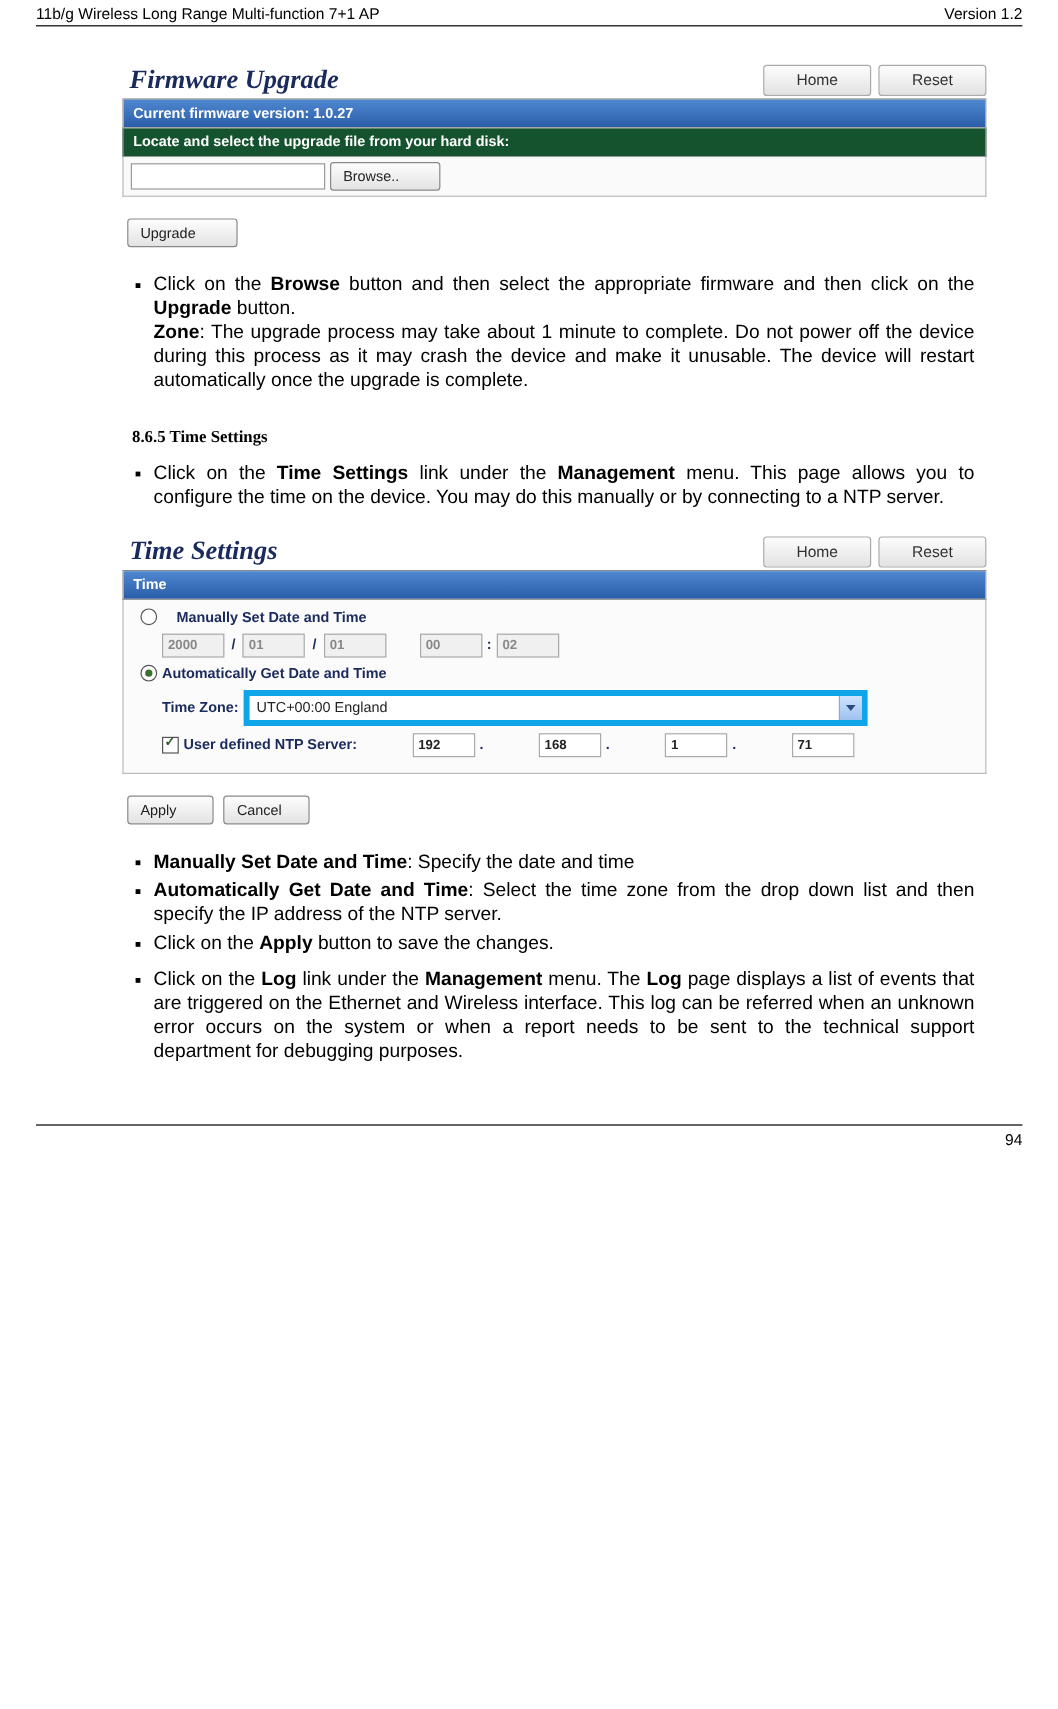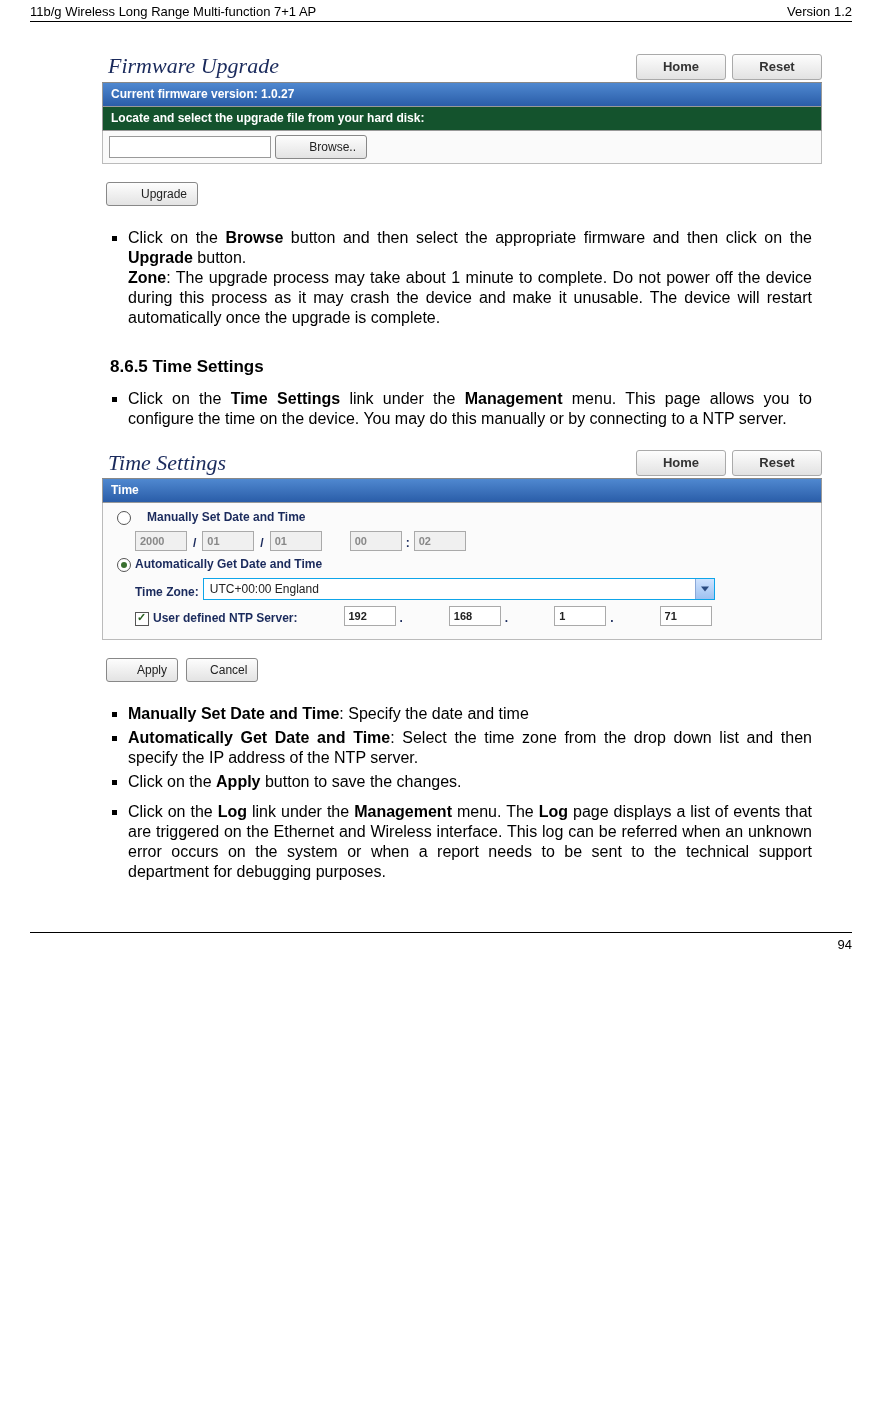--- a/index.html
+++ b/index.html
@@ -40,59 +40,59 @@
   ul.square {
     list-style-type: square;
     padding-left: 18px;
     margin: 10px 0;
   }
   ul.square li {
     margin-bottom: 4px;
   }
 
   h3 {
-    font-size: 17px;
+    font-size: 14px;
     font-weight: bold;
     margin: 28px 0 12px 0;
     text-align: left;
+    font-family: Liberation Serif, serif;
   }
 
   
   .panel {
     width: 720px;
     margin: 20px 0 18px -8px;
   }
   .panel-header {
     display: flex;
     align-items: flex-end;
     border-bottom: 1px solid #888;
     padding-bottom: 2px;
   }
   .panel-title {
     flex: 1;
     font-family: "Times New Roman", serif;
     font-style: italic;
-    font-weight: normal;
+    font-weight: bold;
     font-size: 22px;
     color: #1a2a5c;
     padding-left: 6px;
   }
   .panel-btn {
     display: inline-block;
     width: 88px;
     height: 24px;
     line-height: 24px;
     text-align: center;
     font-size: 13px;
     color: #333;
     margin-left: 6px;
     background: linear-gradient(#fdfdfd, #e2e2e2);
     border: 1px solid #aaa;
     border-radius: 3px;
-    font-weight: bold;
   }
 
   .bar {
     background: linear-gradient(#4f88d0, #2a5da8);
     color: #fff;
     font-size: 12px;
     font-weight: bold;
     padding: 4px 8px;
     border: 1px solid #999;
     border-top: none;
@@ -114,21 +114,21 @@
     height: 20px;
     border: 1px solid #9a9a9a;
     background: #fff;
   }
   .win-btn {
     display: inline-block;
     min-width: 70px;
     height: 22px;
     line-height: 22px;
     padding: 0 10px;
-    text-align: right;
+    text-align: left;
     font-size: 12px;
     color: #222;
     background: linear-gradient(#fdfdfd, #e3e3e3);
     border: 1px solid #888;
     border-radius: 3px;
     margin-left: 4px;
   }
   .btn-row {
     margin-top: 14px;
     padding: 4px 0;
@@ -200,21 +200,21 @@
   }
   .num-input.white {
     background: #fff;
     color: #222;
     margin-left: 42px;
   }
   .select-box {
     display: flex;
     align-items: center;
     background: #fff;
-    border: 1px solid #0ea5e9;
+    border: 5px solid #0ea5e9;
     height: 20px;
     width: 510px;
     font-weight: normal;
     color: #222;
     font-size: 12px;
   }
   .select-box span {
     flex: 1;
     padding: 0 6px;
   }
@@ -226,21 +226,20 @@
     display: flex;
     align-items: center;
     justify-content: center;
   }
   .select-arrow svg {
     width: 8px;
     height: 6px;
   }
   .sub {
     padding-left: 24px;
-    align-items: flex-end;
   }
   .slash {
     color: #fff;
     font-weight: bold;
     padding: 0 2px;
   }
 </style>
 </head>
 <body>
 

